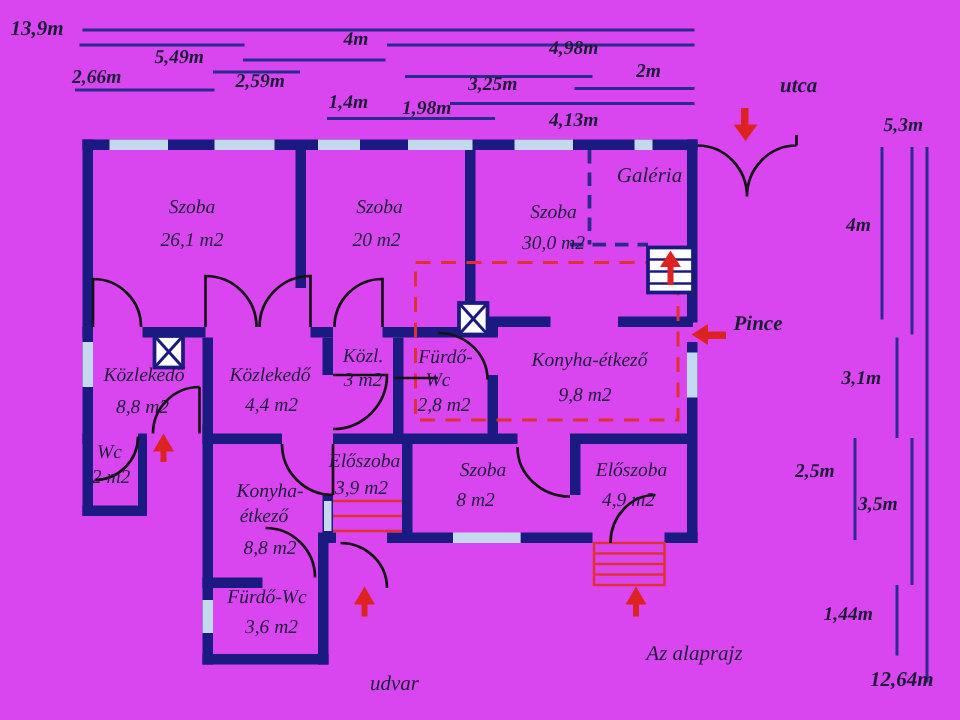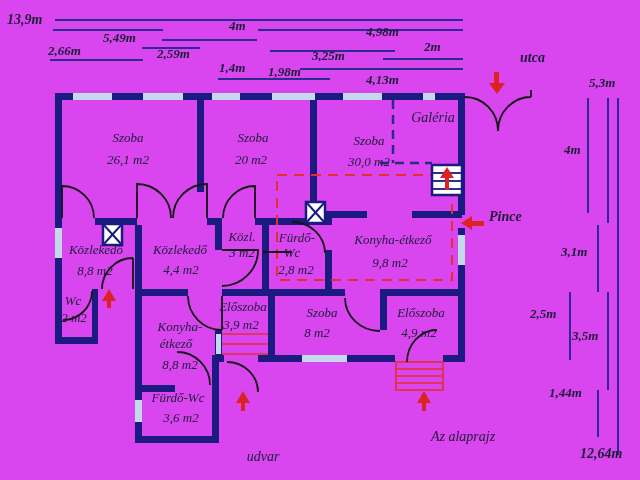--- a/index.html
+++ b/index.html
@@ -186,21 +186,21 @@
   <div class="tl" style="left:366px;top:25px">4,98m</div>
   <div class="tl" style="left:424px;top:40px">2m</div>
   <div class="tl" style="left:366px;top:73px">4,13m</div>
   <div class="tl big" style="left:520px;top:50px">utca</div>
 
   <div class="tl" style="left:589px;top:76px">5,3m</div>
   <div class="tl" style="left:564px;top:143px">4m</div>
   <div class="tl" style="left:561px;top:245px">3,1m</div>
   <div class="tl" style="left:530px;top:307px">2,5m</div>
   <div class="tl" style="left:572px;top:329px">3,5m</div>
-  <div class="tl" style="left:549px;top:386px">1,44m</div>
+  <div class="tl" style="left:549px;top:402px">1,44m</div>
   <div class="tl big" style="left:580px;top:446px">12,64m</div>
 
   <div class="t" style="left:128px;top:131px">Szoba</div>
   <div class="t" style="left:128px;top:153px">26,1 m2</div>
 
   <div class="t" style="left:253px;top:131px">Szoba</div>
   <div class="t" style="left:251px;top:153px">20 m2</div>
 
   <div class="t" style="left:369px;top:134px">Szoba</div>
   <div class="t" style="left:369px;top:155px">30,0 m2</div>

